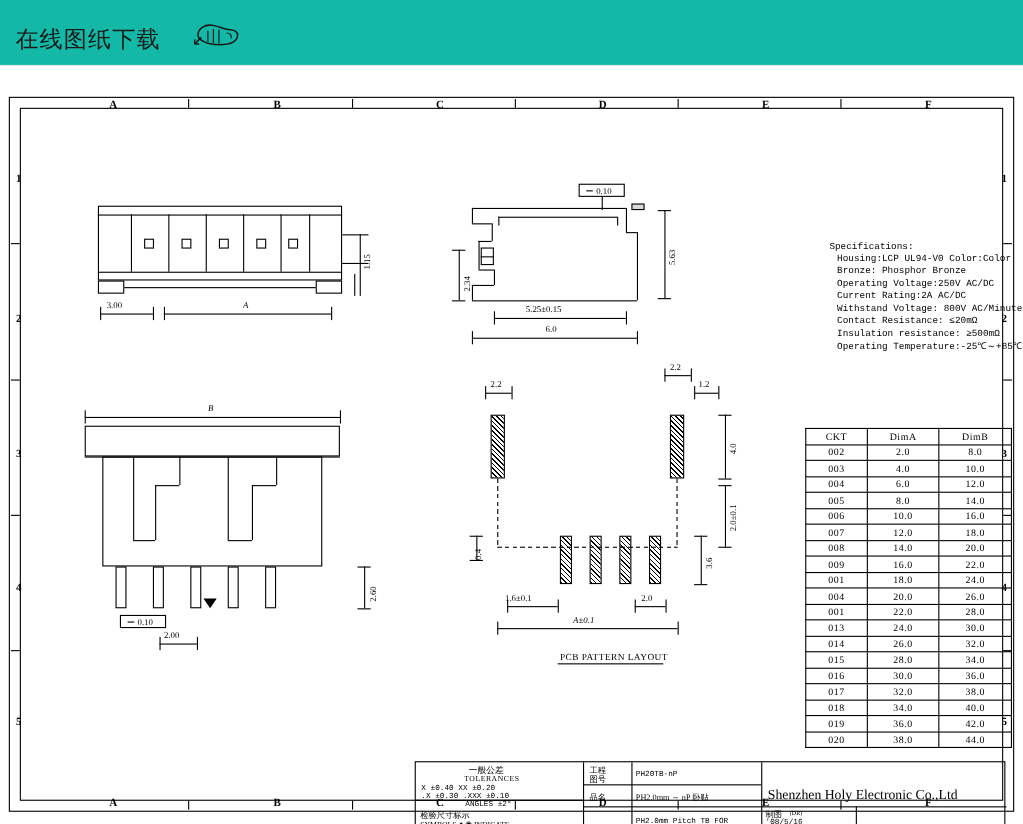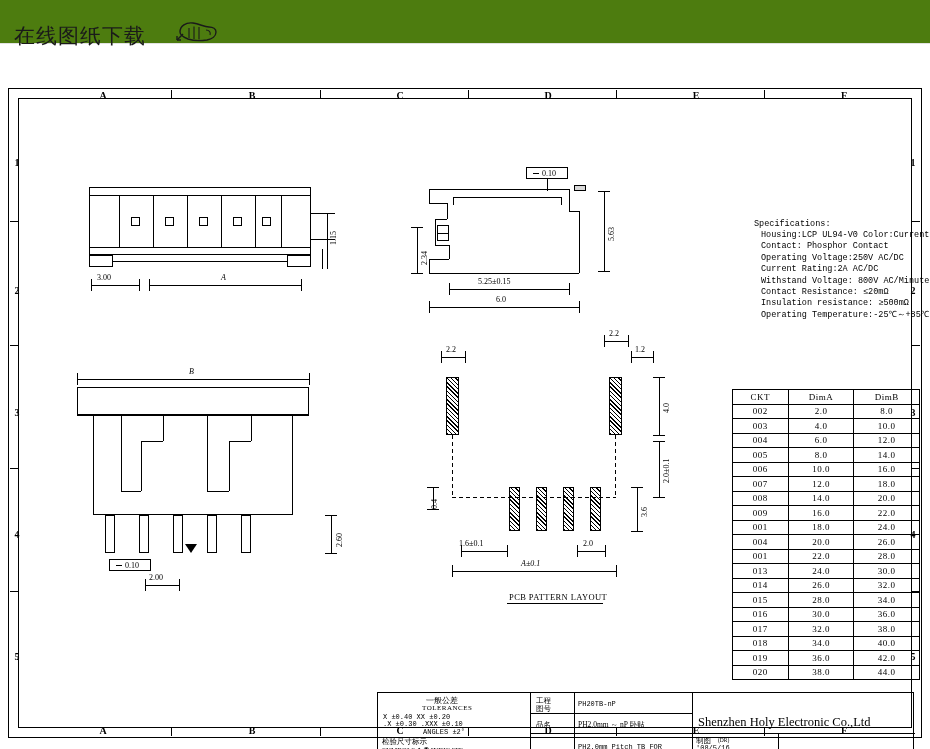--- a/index.html
+++ b/index.html
@@ -6,22 +6,22 @@
   html, body { margin:0; padding:0; }
   body {
     width:930px; height:749px;
     background:#ffffff;
     font-family:"Liberation Serif", serif;
     position:relative;
     overflow:hidden;
   }
   
   #banner {
-    position:absolute; left:0; top:0; width:930px; height:44px;
-    background:#4d7c0f;
+    position:absolute; left:0; top:0; width:930px; height:60px;
+    background:#14b8a6;
     border-bottom:1px solid #e2e2e2;
   }
   #banner-title {
     position:absolute; left:14px; top:22px;
     font-family:"DejaVu Sans", sans-serif;
     font-size:21px; color:#1a1a1a; letter-spacing:1px;
   }
   #banner-icon {
     position:absolute; left:176px; top:18px; width:44px; height:30px;
   }
@@ -388,22 +388,22 @@
     <div class="ln" style="left:607px; top:476px; width:1px; height:12px;"></div>
     <div class="lbl it" style="left:512px; top:470px;">A±0.1</div>
 
     <div class="lbl" style="left:500px; top:503px; font-size:8.5px; letter-spacing:0.4px;">PCB PATTERN LAYOUT</div>
     <div class="ln" style="left:498px; top:514px; width:96px; height:1px;"></div>
   </div>
 
   <div id="specs">
     <div class="head">Specifications:</div>
     <ul>
-      <li>Housing:LCP UL94-V0 Color:Current</li>
-      <li>Contact: Phosphor Contact</li>
+      <li>Housing:LCP UL94-V0 Color:Color</li>
+      <li>Bronze: Phosphor Bronze</li>
       <li>Operating Voltage:250V AC/DC</li>
       <li>Current Rating:2A AC/DC</li>
       <li>Withstand Voltage: 800V AC/Minute</li>
       <li>Contact Resistance: ≤20mΩ</li>
       <li>Insulation resistance: ≥500mΩ</li>
       <li>Operating Temperature:-25℃～+85℃</li>
     </ul>
   </div>
 
   <table id="ckt">

